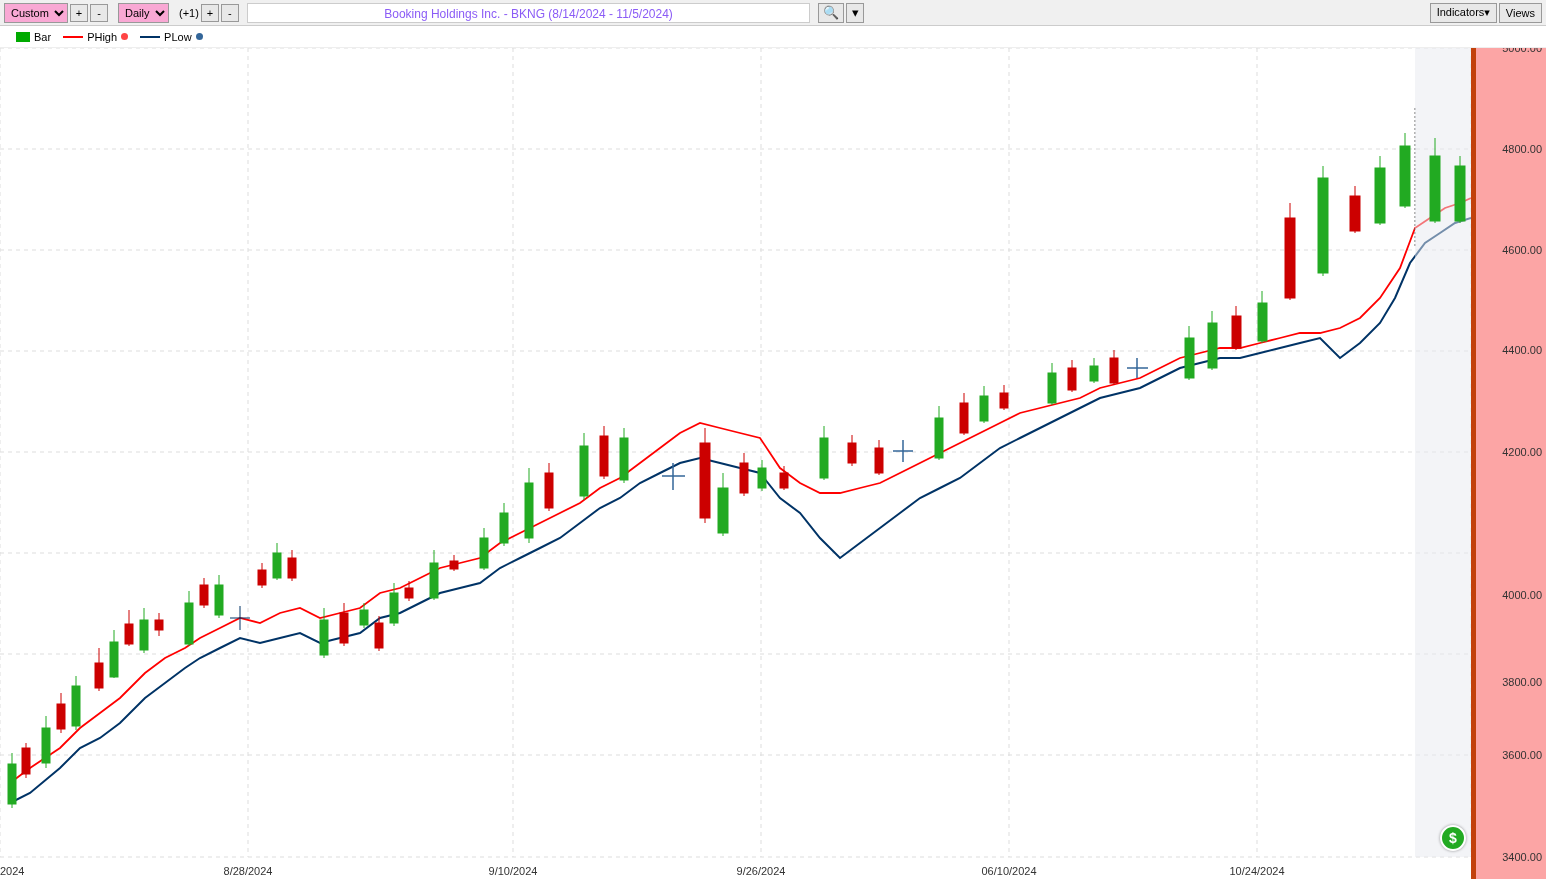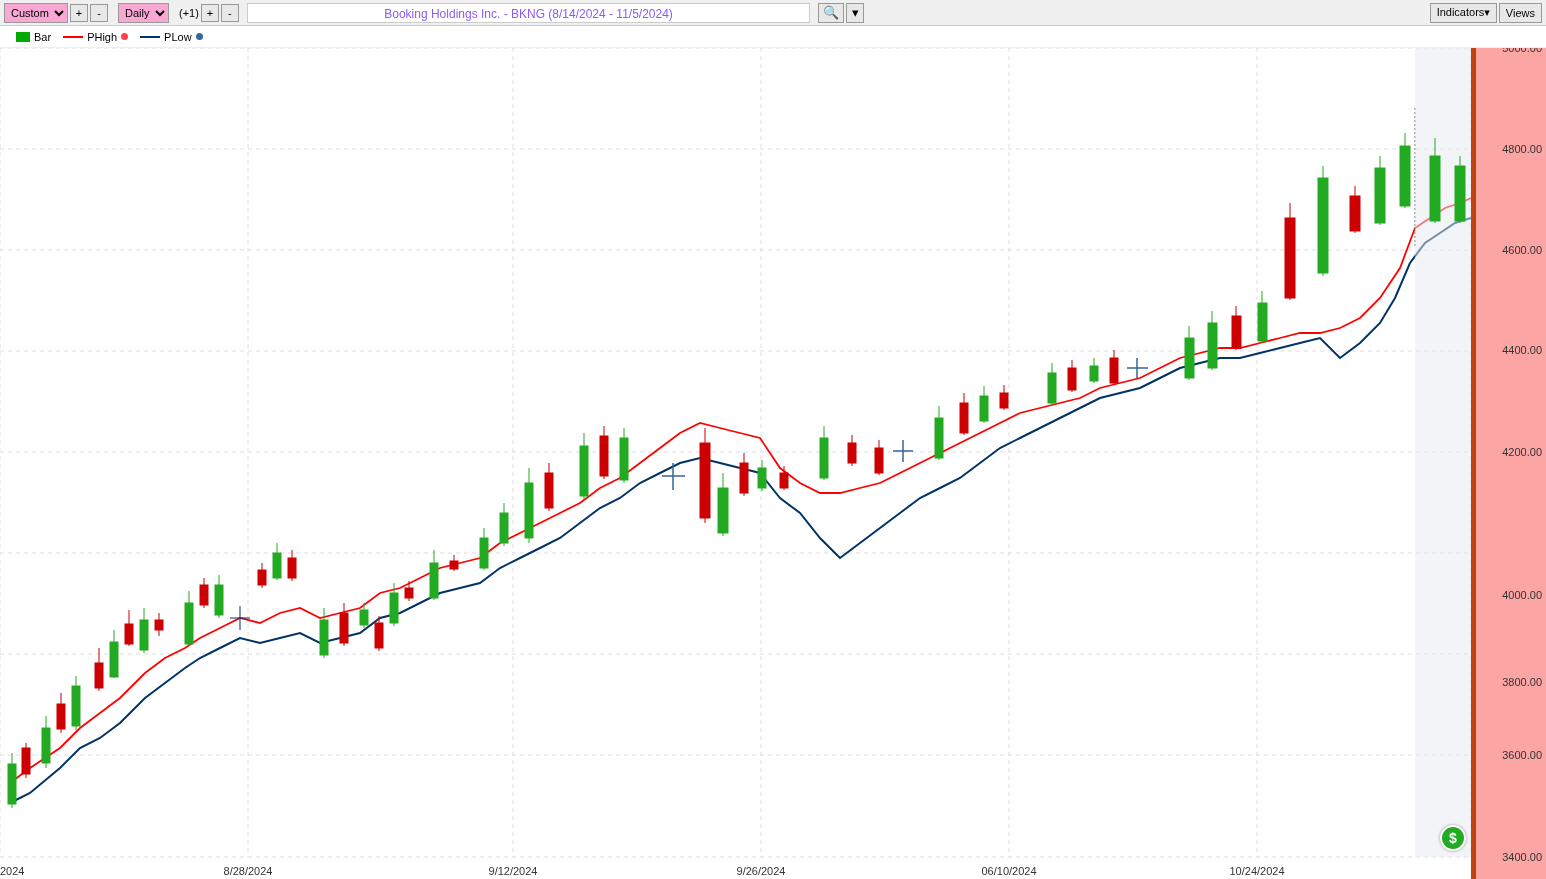--- a/index.html
+++ b/index.html
@@ -571,21 +571,21 @@
     <line class="wick wick-green" x1="1435" y1="90" x2="1435" y2="175"></line>
 
     <rect class="candle-green" x="1455" y="118" width="10" height="55"></rect>
     <line class="wick wick-green" x1="1460" y1="108" x2="1460" y2="175"></line>
 
   </svg>
 
   <div id="date-axis">
     <span class="date-label" style="left:0px;">8/14/2024</span>
     <span class="date-label" style="left:248px;">8/28/2024</span>
-    <span class="date-label" style="left:513px;">9/12/2024</span>
+    <span class="date-label" style="left:513px;">9/10/2024</span>
     <span class="date-label" style="left:761px;">9/26/2024</span>
     <span class="date-label" style="left:1009px;">06/10/2024</span>
     <span class="date-label" style="left:1257px;">10/24/2024</span>
   </div>
 
   <div id="price-axis">
     <span class="price-label" style="top:0px;">5000.00</span>
     <span class="price-label" style="top:101px;">4800.00</span>
     <span class="price-label" style="top:202px;">4600.00</span>
     <span class="price-label" style="top:302px;">4400.00</span>

